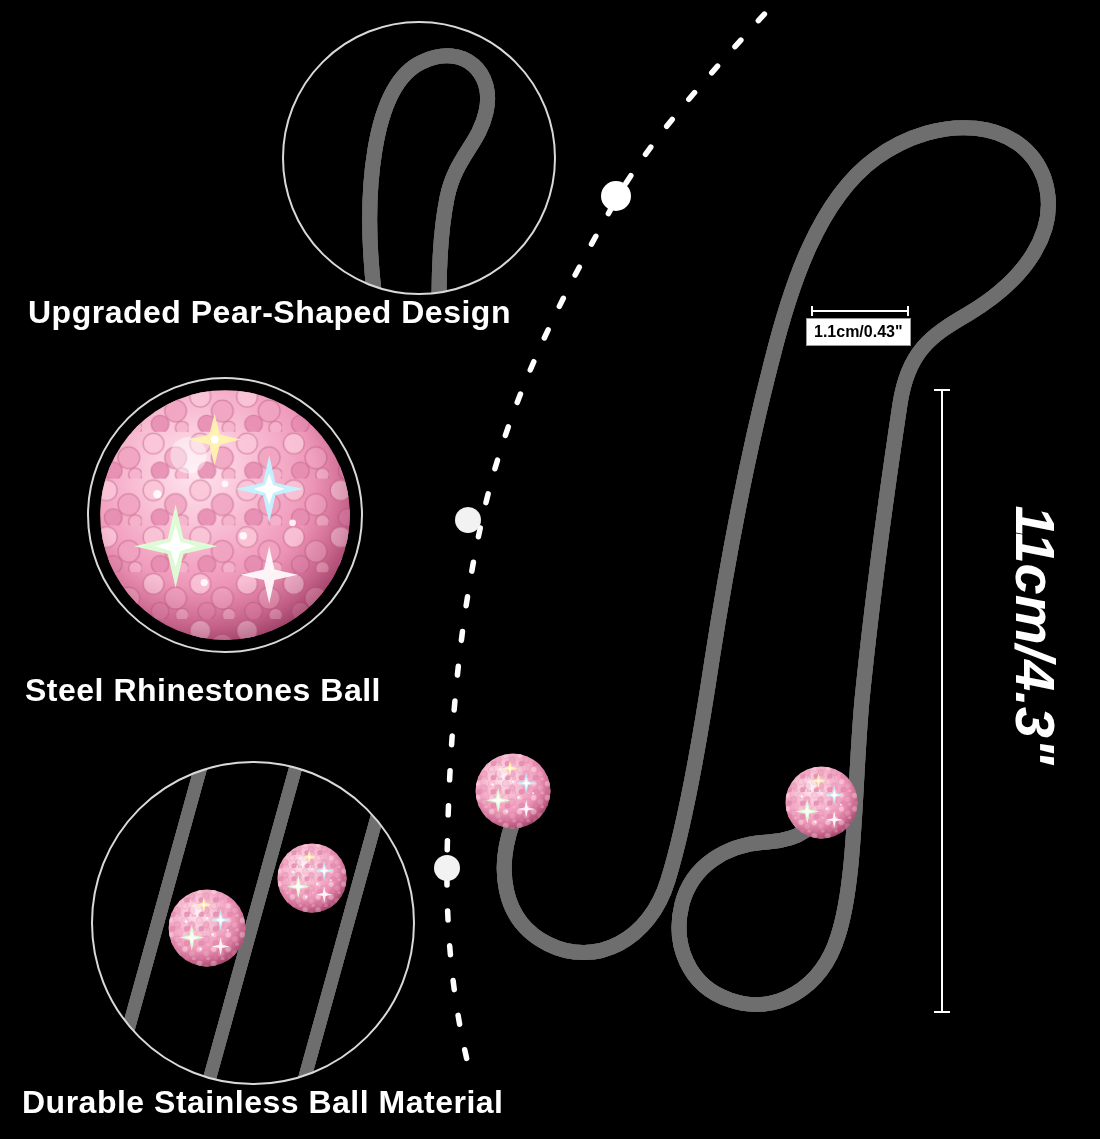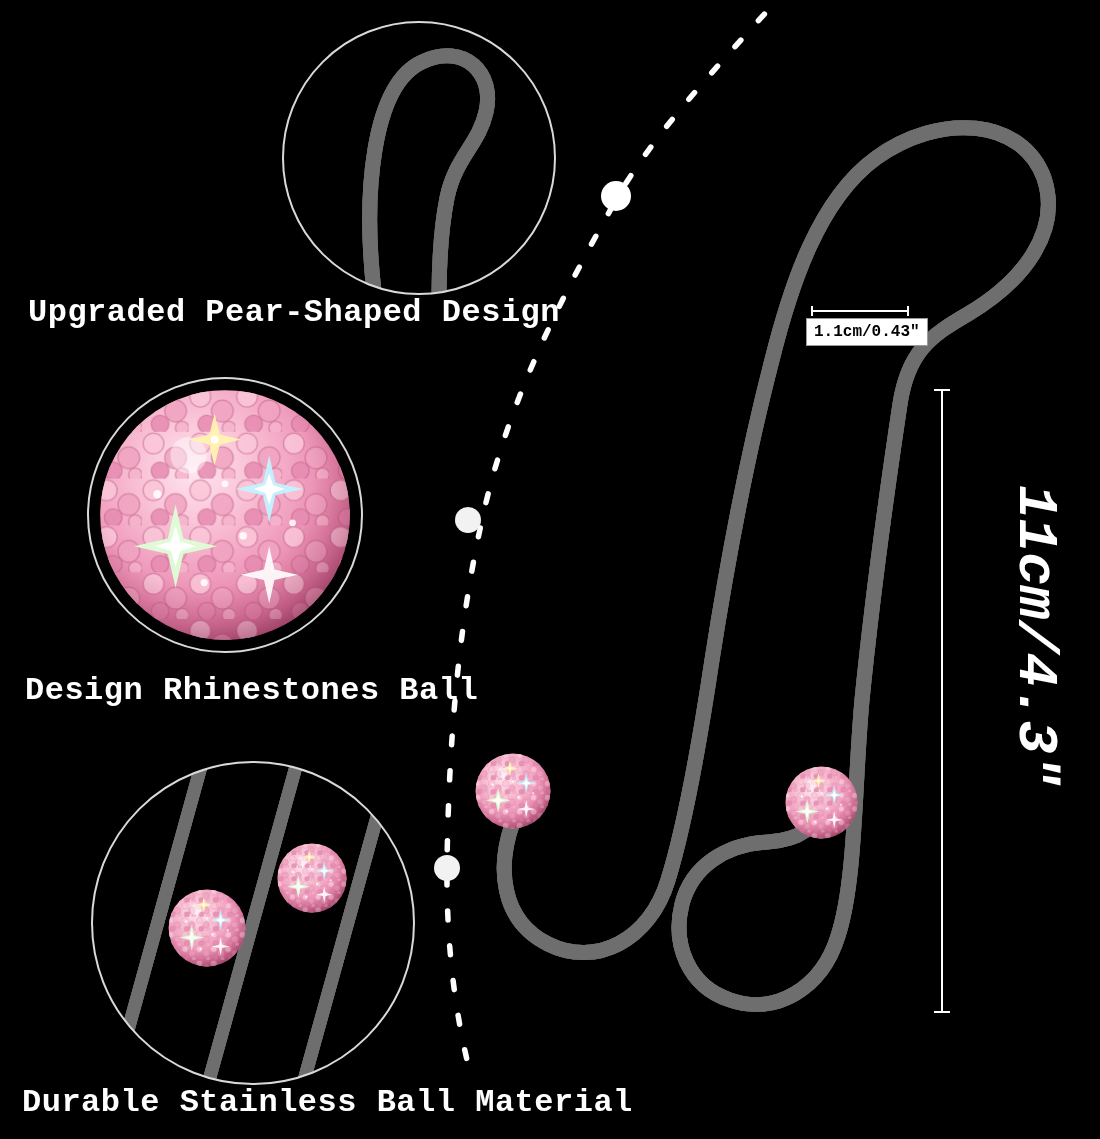--- a/index.html
+++ b/index.html
@@ -2,21 +2,21 @@
 <html><head>
 <meta charset="utf-8">
 <style>
   html, body { margin: 0; padding: 0; background: #000; }
   .stage {
     position: relative;
     width: 1100px;
     height: 1139px;
     background: #000;
     overflow: hidden;
-    font-family: Liberation Mono, monospace;
+    font-family: Liberation Sans, sans-serif;
   }
   .main-svg { position: absolute; left: 0; top: 0; }
   .callout-label {
     position: absolute;
     color: #fff;
     font-weight: bold;
     font-size: 32px;
     letter-spacing: 0.5px;
     white-space: nowrap;
     z-index: 3;
@@ -210,21 +210,21 @@
         <g>
           <use href="#ball" transform="translate(276,842) scale(0.72)"></use>
         </g>
       </g>
       <circle cx="253" cy="923" r="161" fill="none" stroke="#d9d9d9" stroke-width="2"></circle>
     </g>
   </svg>
 
   <div class="callout-label" style="left:28px; top:294px;">Upgraded Pear-Shaped Design</div>
 
-  <div class="callout-label" style="left:25px; top:672px;">Design Rhinestones Ball</div>
+  <div class="callout-label" style="left:25px; top:672px;">Steel Rhinestones Ball</div>
 
   <div class="callout-label" style="left:22px; top:1084px;">Durable Stainless Ball Material</div>
 
   <div class="measure-width-label">1.1cm/0.43"</div>
 
   <div class="measure-height-label">11cm/4.3"</div>
 
 </div>
 
 </body></html>

